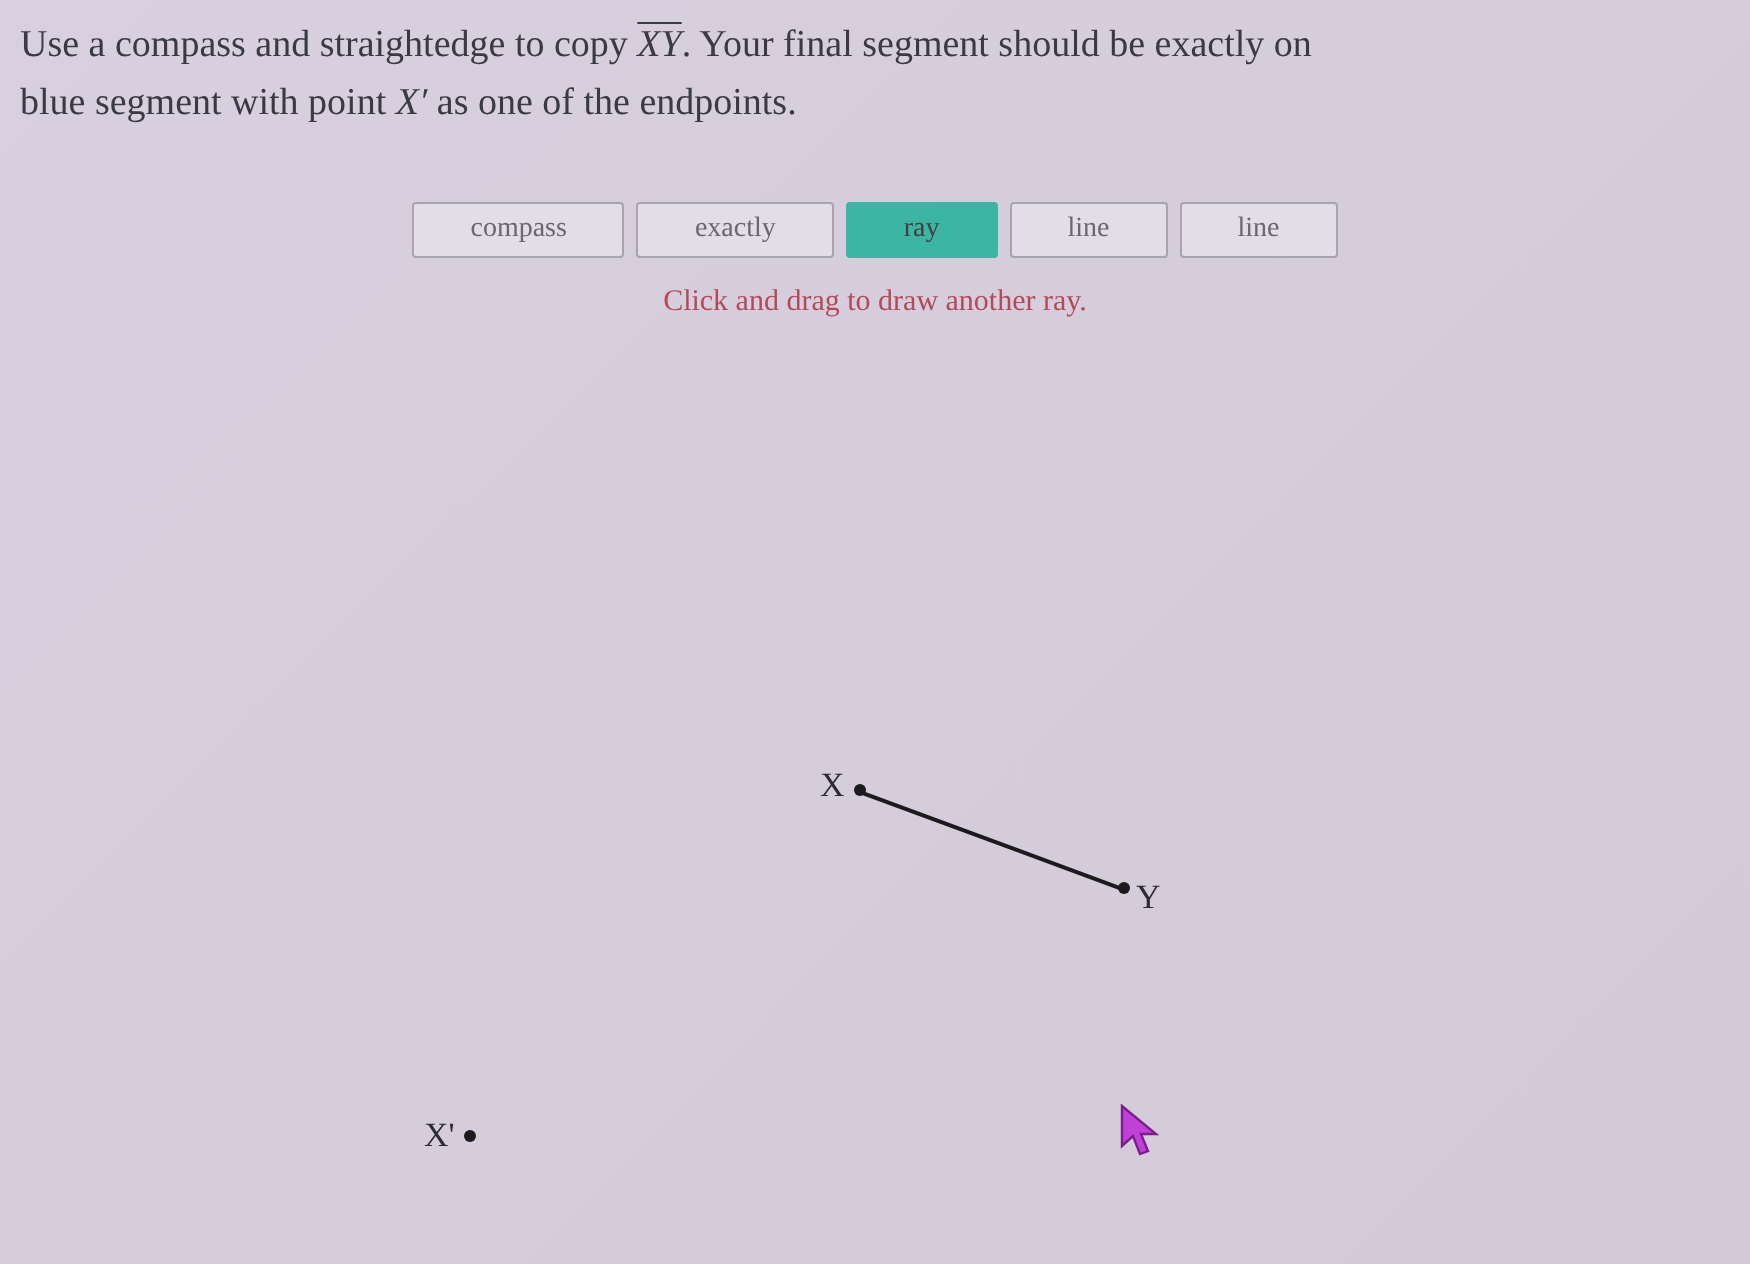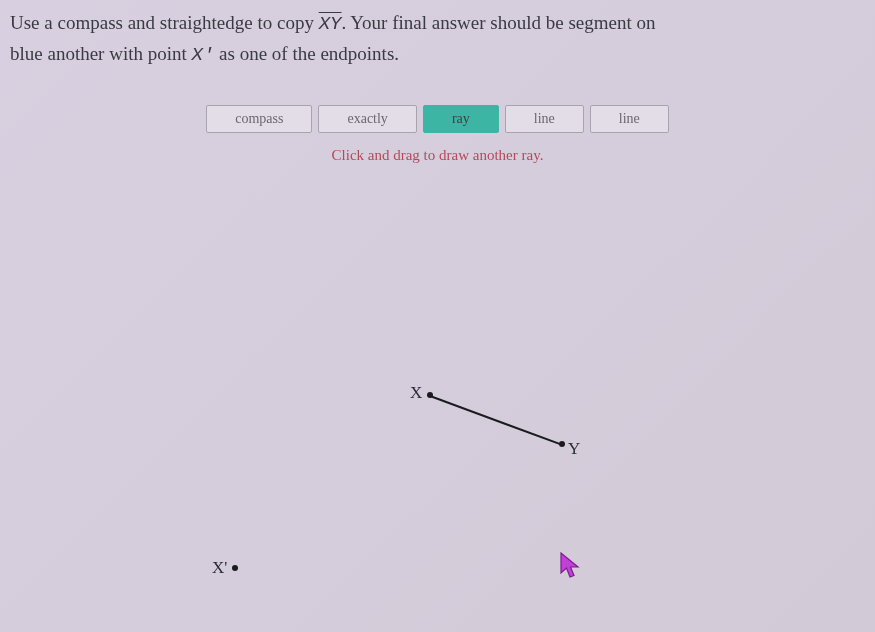--- a/index.html
+++ b/index.html
@@ -12,21 +12,21 @@
       overflow: hidden;
     }
     .problem-text {
       padding: 8px 10px 0 10px;
       font-size: 19px;
       line-height: 1.55;
       color: #3a3a42;
     }
     .italic-var {
       font-style: italic;
-      font-family: Liberation Mono, monospace;
+      font-family: Liberation Serif, serif;
     }
     .overline {
       text-decoration: overline;
       text-decoration-thickness: 1.2px;
     }
     .toolbar {
       display: flex;
       justify-content: center;
       gap: 6px;
       margin-top: 34px;
@@ -82,22 +82,22 @@
     }
     .cursor {
       position: absolute;
       pointer-events: none;
     }
   </style>
 </head>
 <body>
 
 <div class="problem-text">
-  <span>Use a compass and straightedge to copy </span><span class="overline italic-var">XY</span><span>. Your final answer should be segment on</span><br>
-  <span>blue another with point </span><span class="italic-var">X′</span><span> as one of the endpoints.</span>
+  <span>Use a compass and straightedge to copy </span><span class="overline italic-var">XY</span><span>. Your final segment should be exactly on</span><br>
+  <span>blue segment with point </span><span class="italic-var">X′</span><span> as one of the endpoints.</span>
 </div>
 
 <div class="toolbar">
   <button class="tool-btn">compass</button>
   <button class="tool-btn">exactly</button>
   <button class="tool-btn active">ray</button>
   <button class="tool-btn">line</button>
   <button class="tool-btn">line</button>
 </div>
 

